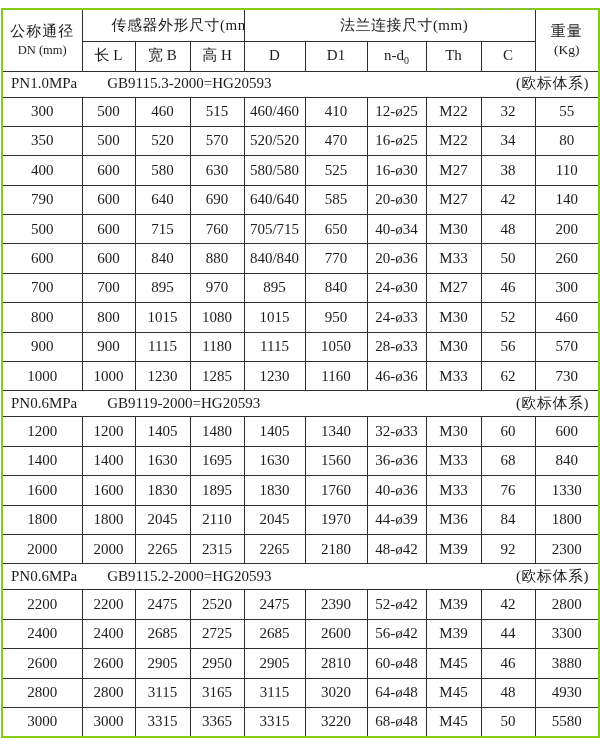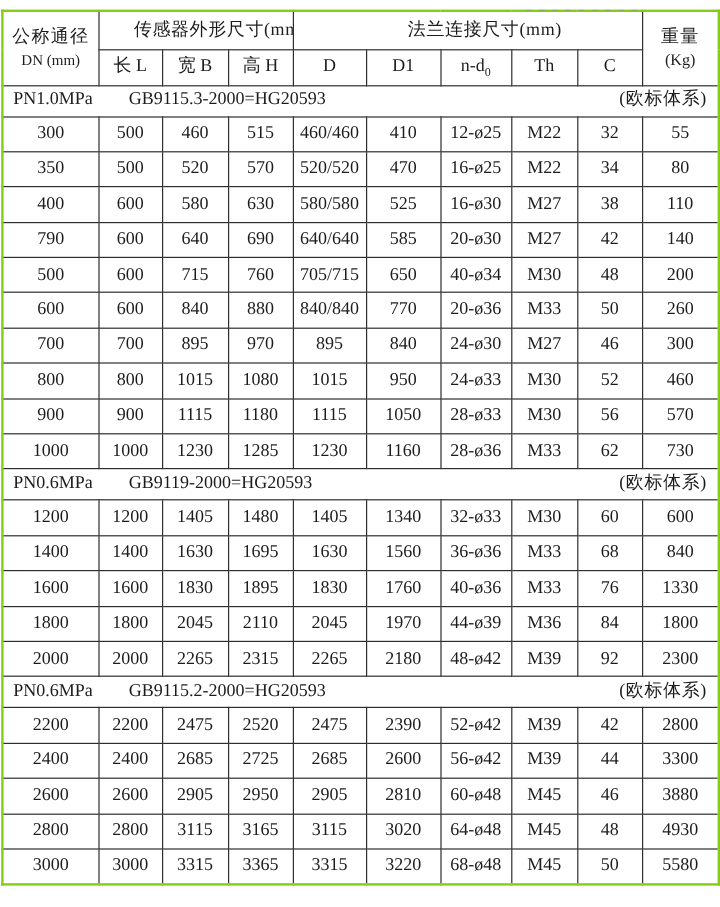--- a/index.html
+++ b/index.html
@@ -216,21 +216,21 @@
           <td>56</td>
           <td>570</td>
         </tr>
         <tr class="data-row">
           <td>1000</td>
           <td>1000</td>
           <td>1230</td>
           <td>1285</td>
           <td>1230</td>
           <td>1160</td>
-          <td>28-ø36</td>
+          <td>46-ø36</td>
           <td>M33</td>
           <td>62</td>
           <td>730</td>
         </tr>
         <tr class="section-row">
           <td colspan="10">
             <div class="sec-wrap">
               <span class="sec-pressure">PN0.6MPa</span>
               <span class="sec-standard">GB9119-2000=HG20593</span>
               <span class="sec-note">(欧标体系)</span>

